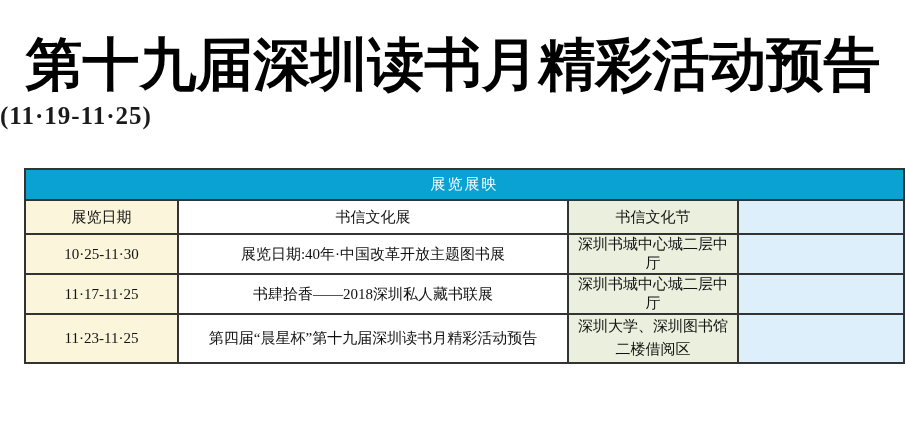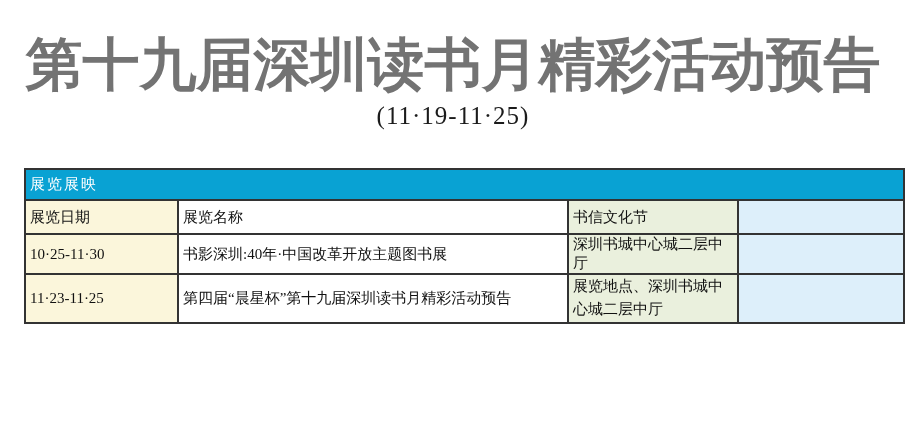--- a/index.html
+++ b/index.html
@@ -5,35 +5,35 @@
   html,body { margin:0; padding:0; background:#ffffff; }
   body {
     width:906px; height:439px; overflow:hidden;
     font-family:"Liberation Serif","DejaVu Serif",serif;
   }
   .page { position:relative; width:906px; height:439px; background:#ffffff; }
 
   .title {
     position:absolute; top:32px; left:0; width:100%;
     text-align:center; font-size:57px; font-weight:bold;
-    color:#737373; line-height:1.15; white-space:nowrap;
+    color:#000000; line-height:1.15; white-space:nowrap;
   }
   .subtitle {
     position:absolute; top:102px; left:0; width:100%;
-    text-align:center; font-size:25px; font-weight:normal;
+    font-size:25px; font-weight:bold;
     color:#1b1b1b; letter-spacing:1px;
   }
 
   table.schedule {
     position:absolute; top:168px; left:24px;
     width:879px; border-collapse:collapse; table-layout:fixed;
   }
   table.schedule td {
     border:2px solid var(--border-color,#333333);
-    font-size:15px; color:#111111; 
+    font-size:15px; color:#111111; text-align:center;
     padding:0 4px; overflow:hidden;
   }
   tr.section-row td {
     background:var(--header-blue,#09a2d3);
     color:#ffffff; height:29px; font-size:15px; letter-spacing:2px;
     border-bottom:2px solid var(--border-color,#333333);
   }
   tr.colhead-row td { height:32px; }
   tr.data-row    td { height:33px; }
   tr.data-row-tall td { height:46px; }
@@ -61,37 +61,43 @@
       <col style="width:166px">
     </colgroup>
 
     <tbody>
         <tr class="section-row">
       <td colspan="4">展览展映</td>
     </tr>
 
     <tr class="colhead-row">
       <td class="c-date">展览日期</td>
-      <td class="c-name">展览名称</td>
+      <td class="c-name">书信文化展</td>
       <td class="c-location">书信文化节</td>
       <td class="c-extra"></td>
     </tr>
 
     <tr class="data-row">
       <td class="c-date">10·25-11·30</td>
-      <td class="c-name">书影深圳:40年·中国改革开放主题图书展</td>
+      <td class="c-name">展览日期:40年·中国改革开放主题图书展</td>
       <td class="c-location">深圳书城中心城二层中厅</td>
       <td class="c-extra"></td>
     </tr>
 
 
 
+    <tr class="data-row">
+      <td class="c-date">11·17-11·25</td>
+      <td class="c-name">书肆拾香——2018深圳私人藏书联展</td>
+      <td class="c-location">深圳书城中心城二层中厅</td>
+      <td class="c-extra"></td>
+    </tr>
 
     <tr class="data-row-tall">
       <td class="c-date">11·23-11·25</td>
       <td class="c-name">第四届“晨星杯”第十九届深圳读书月精彩活动预告</td>
-      <td class="c-location left-align">展览地点、深圳书城中心城二层中厅</td>
+      <td class="c-location left-align">深圳大学、深圳图书馆二楼借阅区</td>
       <td class="c-extra"></td>
     </tr>
   </tbody>
     </table>
 
 </div>
 
 </body></html>

